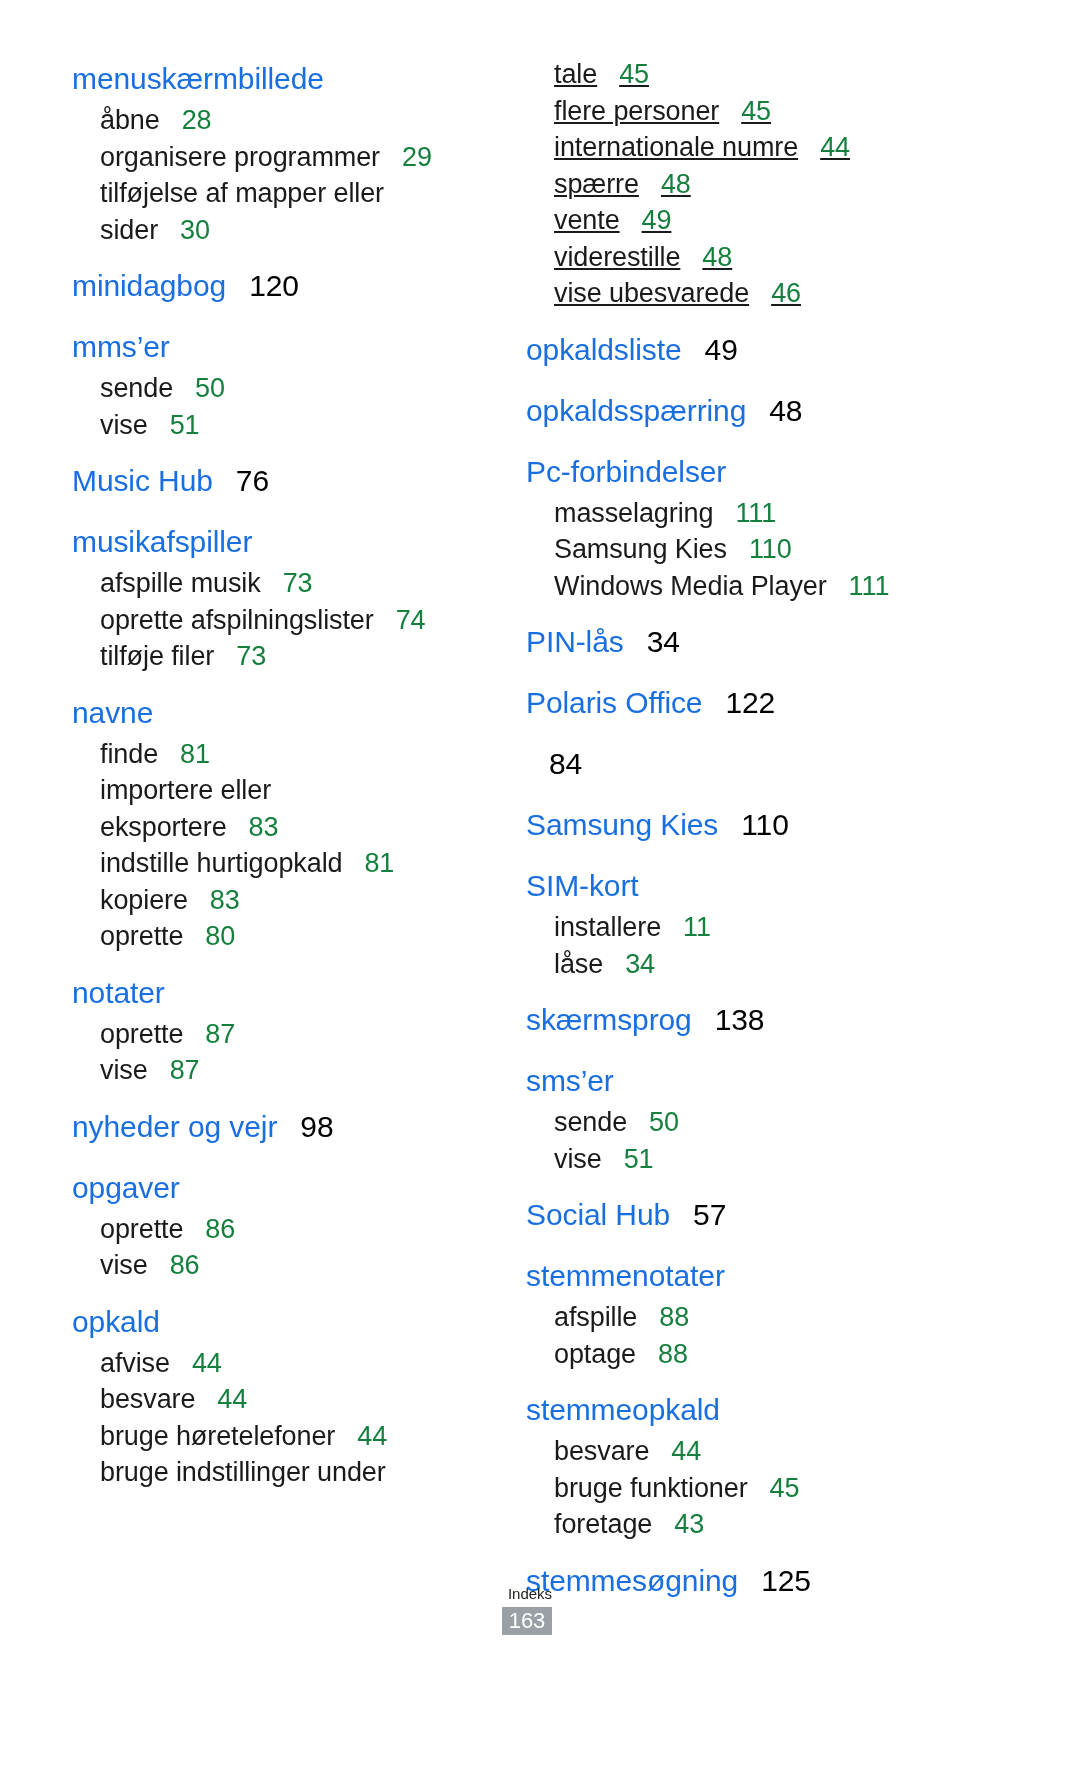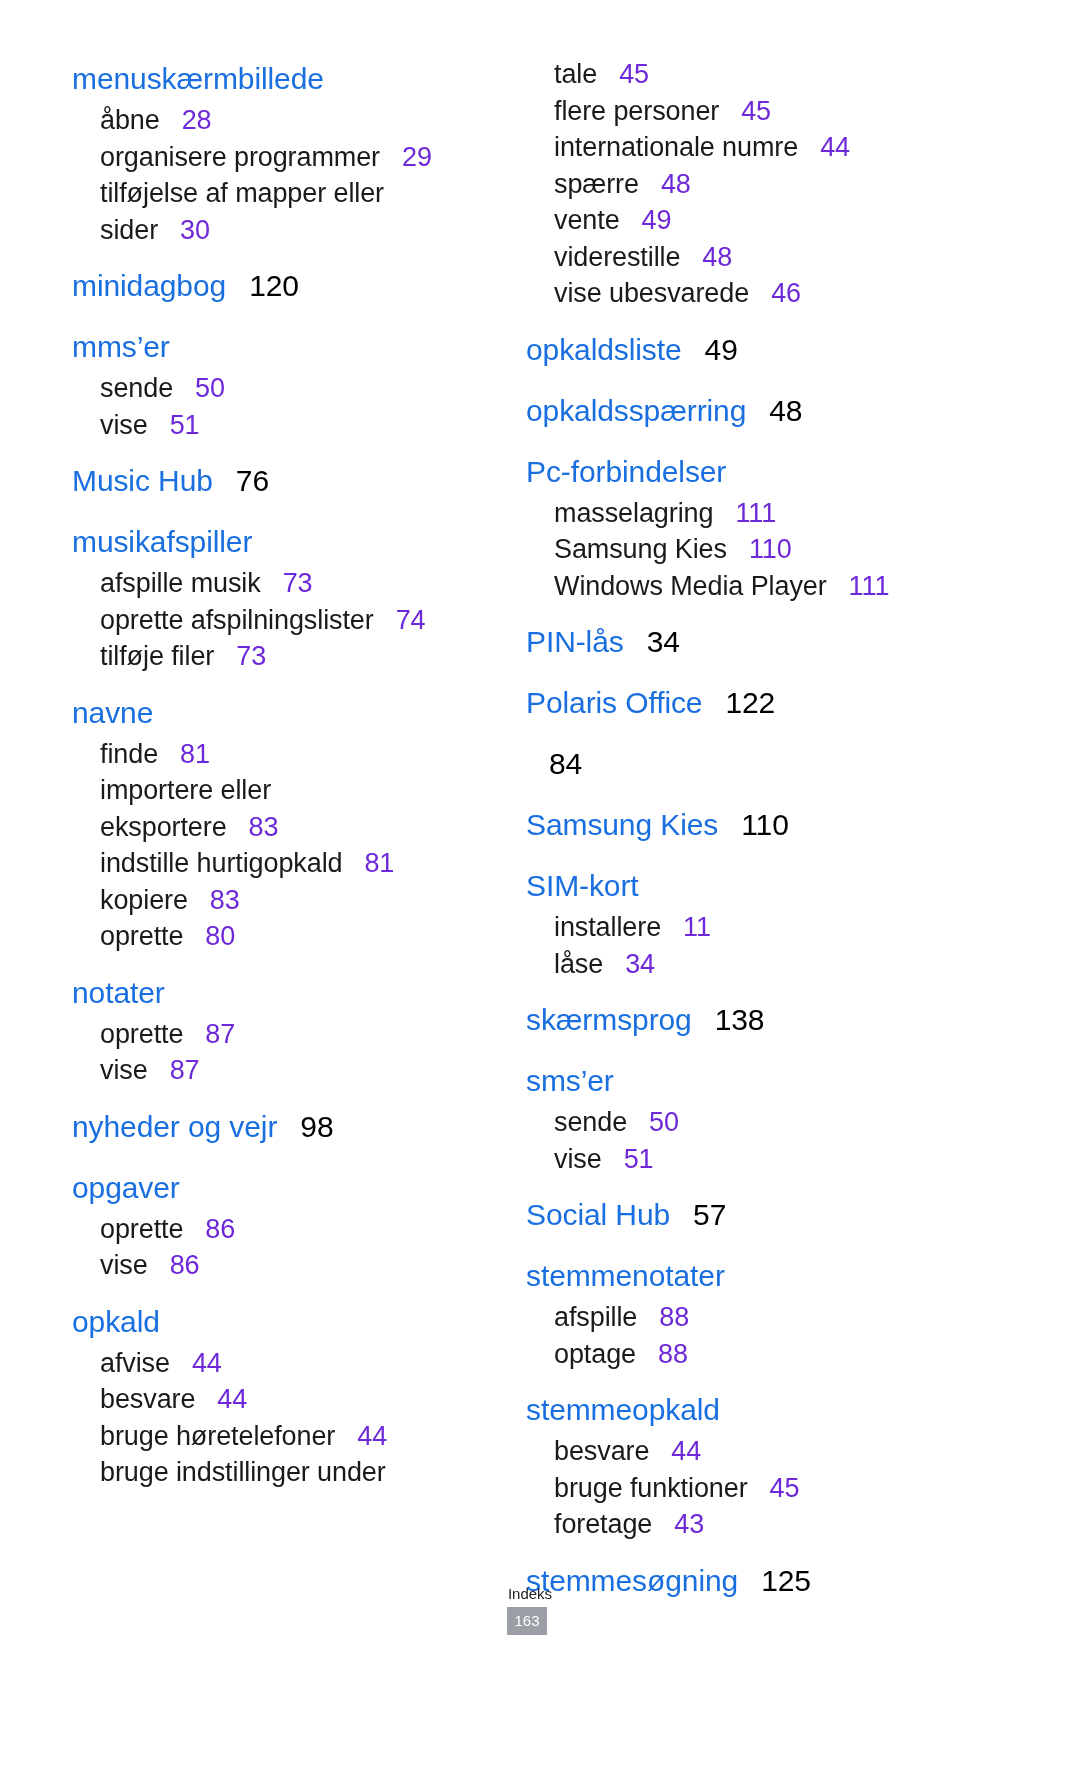--- a/index.html
+++ b/index.html
@@ -76,25 +76,26 @@
     font-size: 27px;
     line-height: 36.5px;
     white-space: nowrap;
     padding-left: 28px;
     letter-spacing: -0.1px;
   }
   .sub-term {
     color: #1a1a1a;
   }
   .sub-page {
-    color: #6d28d9;
+    color: #15803d;
     margin-left: 22px;
   }
   .sub-row.cont {
     padding-left: 28px;
+    text-decoration: underline;
   }
   
   #footer {
     position: absolute;
     left: 0;
     bottom: 136px;
     width: 1076px;
     text-align: center;
   }
   #footer-label {
@@ -103,21 +104,21 @@
     color: #232323;
     display: block;
     margin-left: -16px;
   }
   #footer-pagebox {
     display: inline-block;
     margin-top: 3px;
     margin-left: -22px;
     background: #9aa0a6;
     color: #ffffff;
-    font-size: 15px;
+    font-size: 22px;
     line-height: 27px;
     padding: 0 7px 1px 7px;
   }
 </style>
 </head>
 <body>
 
 <div id="page">
 
   <div id="columns">

